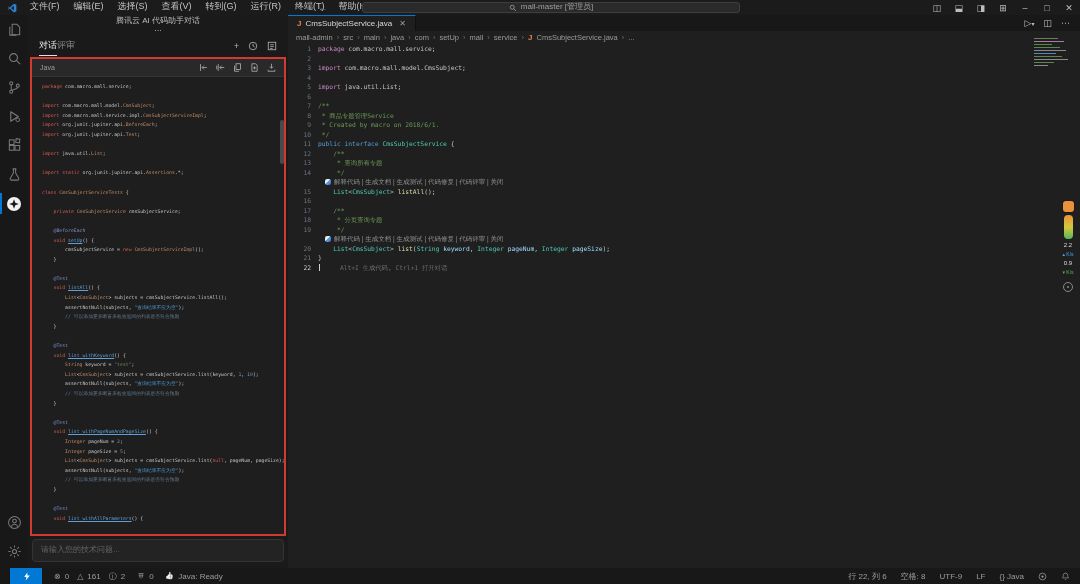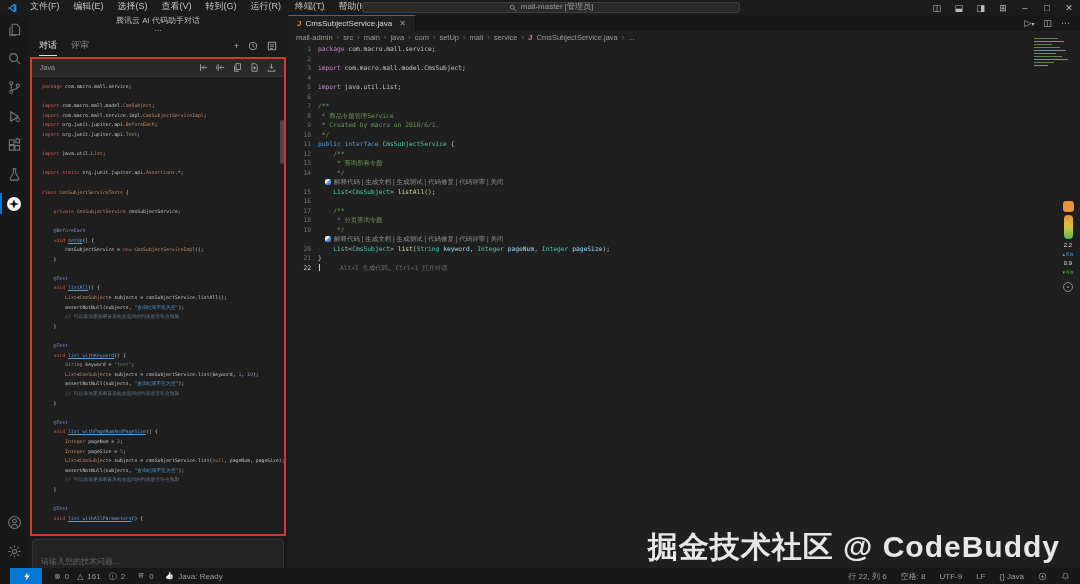--- a/index.html
+++ b/index.html
@@ -47,21 +47,21 @@
   .cbrow { height:9.6px; }
   .scroll-thumb { position:absolute; right:0; top:61px; width:4px; height:44px; background:#4a4a4a; border-radius:2px; }
 
   
   .tk-r { color:#d35a50; } .tk-t { color:#c08a66; } .tk-a { color:#7d8ccb; }
   .tk-s { color:#6a8759; } .tk-cz{ color:#4f9bd2; } .tk-c { color:#60788c; }
   .tk-w { color:#c4c4c4; } .tk-m { color:#5f9fd6; text-decoration:underline; }
   .tk-n { color:#6897bb; }
 
   .chat-input { position:absolute; left:4px; right:4px; top:524px; height:23px; background:#232323;
-                border:1px solid #343434; border-radius:4px; padding:16px 8px; font-size:8px; color:#646464; overflow:hidden;}
+                border:1px solid #343434; border-radius:4px; padding:4px 8px; font-size:8px; color:#646464; overflow:hidden;}
   .chat-footer { position:absolute; left:10px; right:8px; top:537px; height:12px; display:flex; gap:12px;
                  align-items:center; font-size:8px; color:#9a9a9a; }
   .send { margin-left:auto; }
 
   
   .editorarea { position:absolute; left:288px; right:0; top:15px; bottom:16px; background:#1f1f1f; }
   .tabbar { height:16px; background:#181818; display:flex; align-items:stretch; }
   .tab { display:flex; align-items:center; gap:4px; padding:0 9px; background:#1f1f1f;
          border-top:1px solid #0078d4; border-right:1px solid #101010; font-size:8px; color:#d8d8d8; }
   .jicon { color:#e8824a; font-weight:bold; font-size:8px; }
@@ -215,21 +215,21 @@
       </div>
     </div>
   </div>
 
   <div class="sidebar">
     <div class="panel-header">
       <span>腾讯云 AI 代码助手对话</span>
       <span>···</span>
     </div>
     <div class="panel-tabs">
-      <span style="display: flex; gap: 14px;">
+      <span style="display: flex; ">
           <span class="ptab active">对话</span>
           <span class="ptab">评审</span>
         </span>
       <span class="ptab-icons">
         <span>+</span>
         <svg class="icon" width="10" height="10" viewBox="0 0 16 16">
             <circle cx="8" cy="8" r="6" fill="none" stroke="#b5b5b5" stroke-width="1.3"></circle>
             <path d="M8 4.5V8l2.5 1.5" fill="none" stroke="#b5b5b5" stroke-width="1.3"></path>
           </svg>
         <svg class="icon" width="10" height="10" viewBox="0 0 16 16">
@@ -329,21 +329,20 @@
       <div class="rw-orange"></div>
       <div class="rw-bar"></div>
       <span>2.2</span>
       <span class="rw-up">▴ K/s</span>
       <span>0.9</span>
       <span class="rw-down">▾ K/s</span>
       <div class="rw-circle"></div>
     </div>
   </div>
 
-  <div class="watermark">掘金技术社区 @ CodeBuddy</div>
 
   <div class="statusbar">
     <div class="sb-remote">
       <svg class="icon" width="9" height="9" viewBox="0 0 16 16">
           <path d="M9.5 1L4 9h4l-1.5 6L14 6h-4.5z" fill="#fff"></path>
         </svg>
     </div>
     <div class="sb-group">
       <span>⊗</span>
         <span>0</span>

